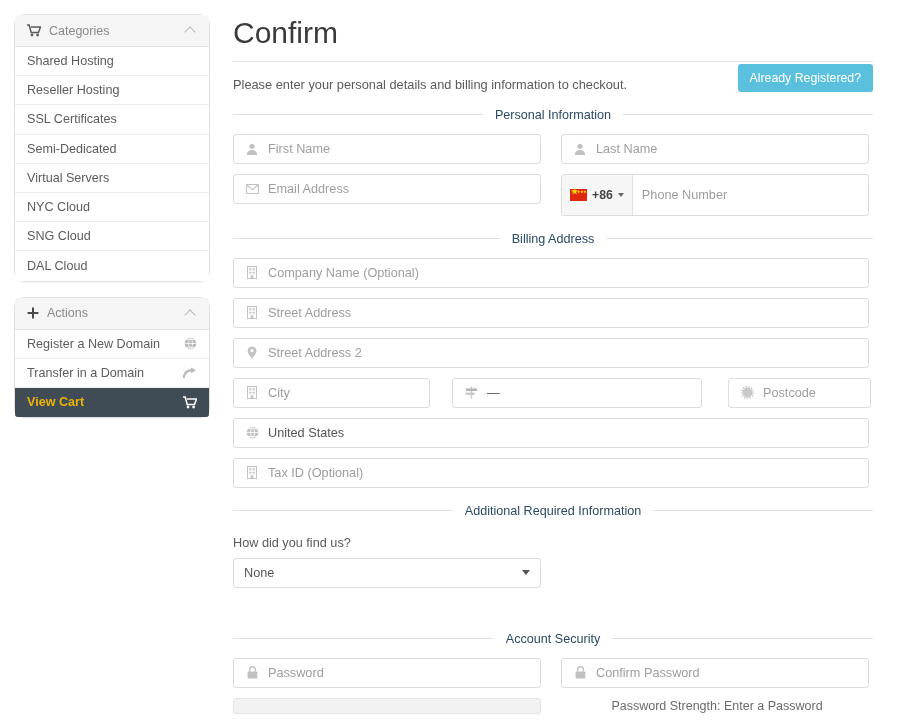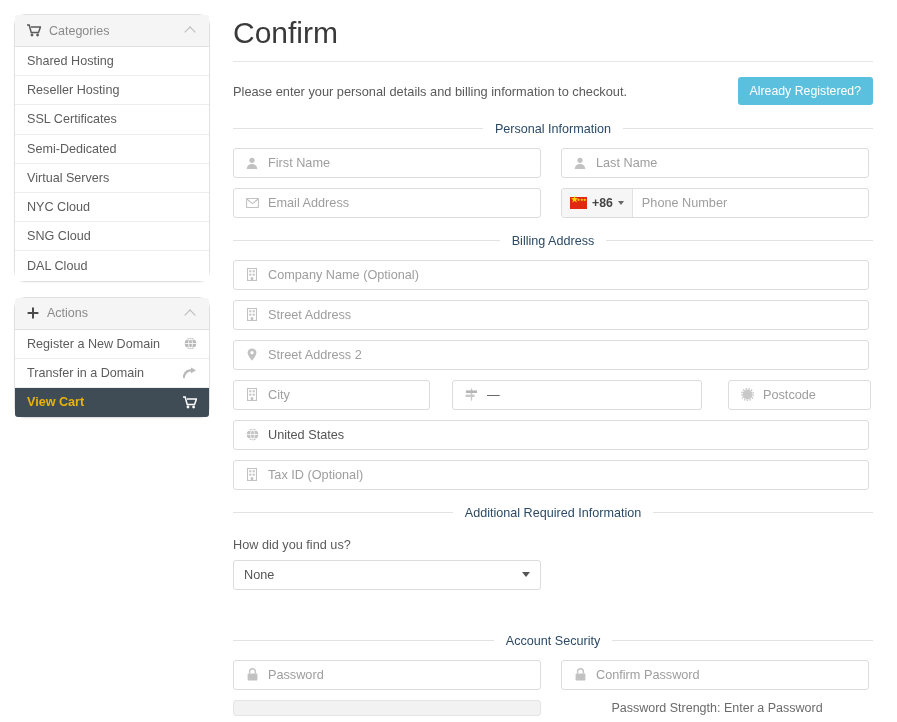--- a/index.html
+++ b/index.html
@@ -77,22 +77,22 @@
   .page-title {
     font-size: 30px;
     font-weight: normal;
     color: #3a3a3a;
     margin: 16px 0 0 0;
     padding-bottom: 10px;
     line-height: 1.15;
     border-bottom: 1px solid #e5e5e5;
   }
   .subrow {
-    display: flex; align-items: center; justify-content: space-between;
-    margin-top: 14px; min-height: 30px;
+    display: flex; align-items: flex-end; justify-content: space-between;
+    min-height: 30px;
   }
   .subtitle { font-size: 12.8px; color: #5a5a5a; padding-top: 2px; }
   .btn-registered {
     background: #5bc0de;
     color: #fff;
     border: none;
     border-radius: 3px;
     font-size: 12.3px;
     padding: 7px 12px;
     cursor: pointer;
@@ -138,21 +138,21 @@
     width: 0; height: 0;
     border-left: 4px solid transparent;
     border-right: 4px solid transparent;
     border-top: 5px solid #555;
     flex: 0 0 auto;
   }
   .field.select .ftext { color: #555; padding-left: 10px; flex: none; }
 
   
   .phone-group {
-    display: flex; align-items: center; height: 30px;
+    display: flex; align-items: center; height: 42px;
     border: 1px solid #dcdcdc; border-radius: 3px; width: 308px;
     overflow: hidden; background: #fff;
   }
   .phone-prefix {
     display: flex; align-items: center; gap: 5px;
     background: #f6f6f6;
     border-right: 1px solid #e2e2e2;
     height: 100%; padding: 0 8px;
     font-size: 12.3px; color: #444; font-weight: bold;
     cursor: pointer;

